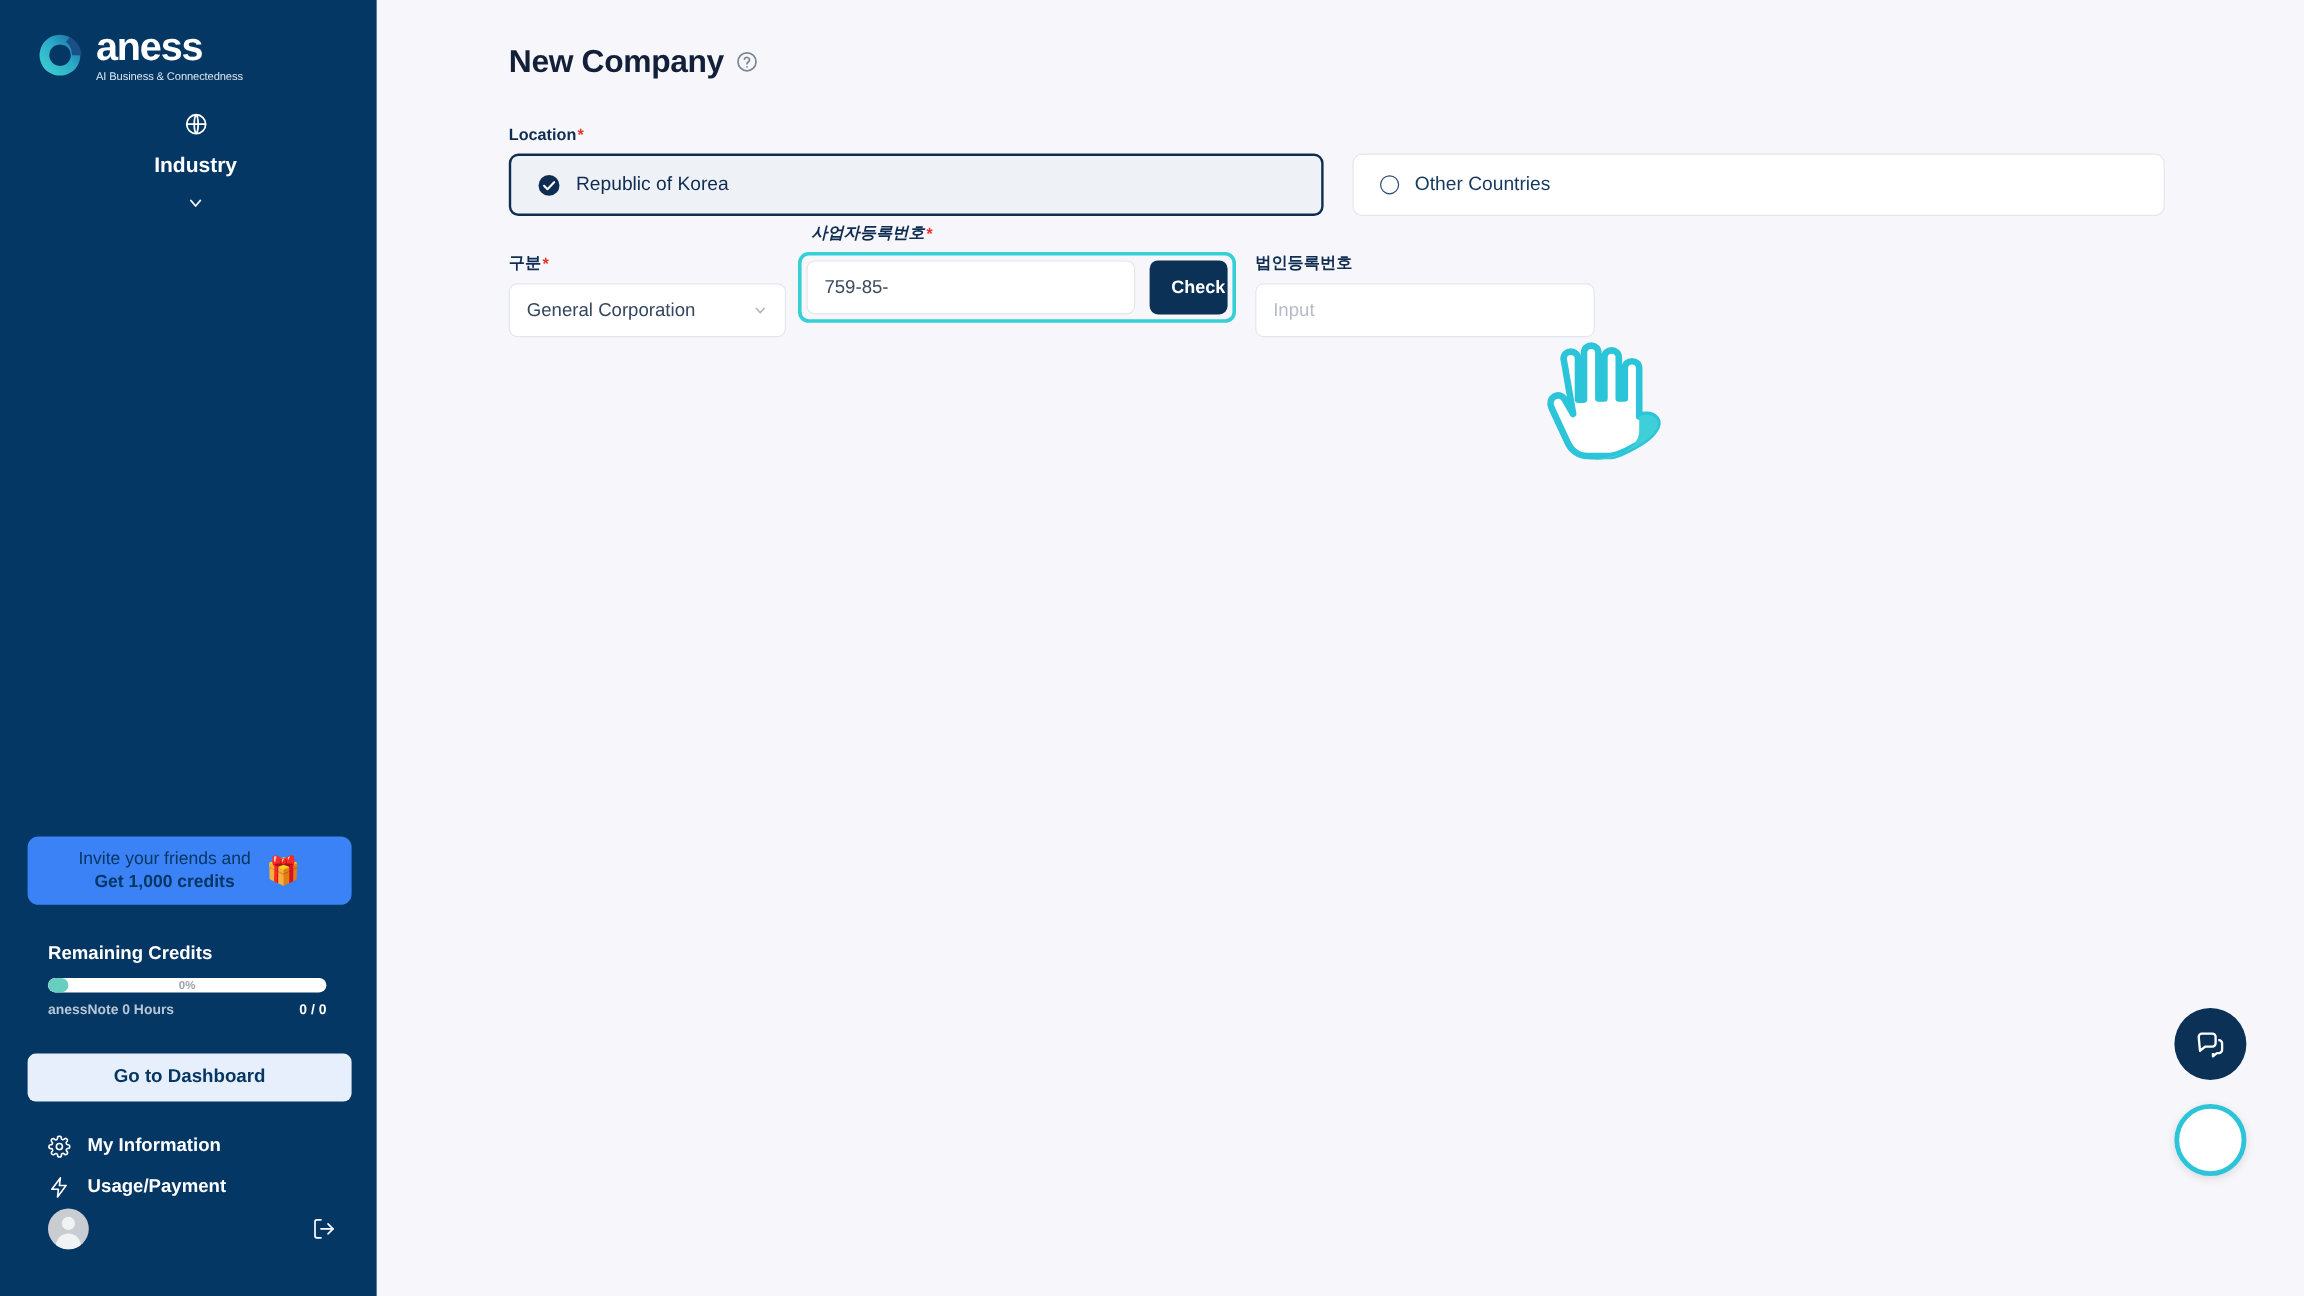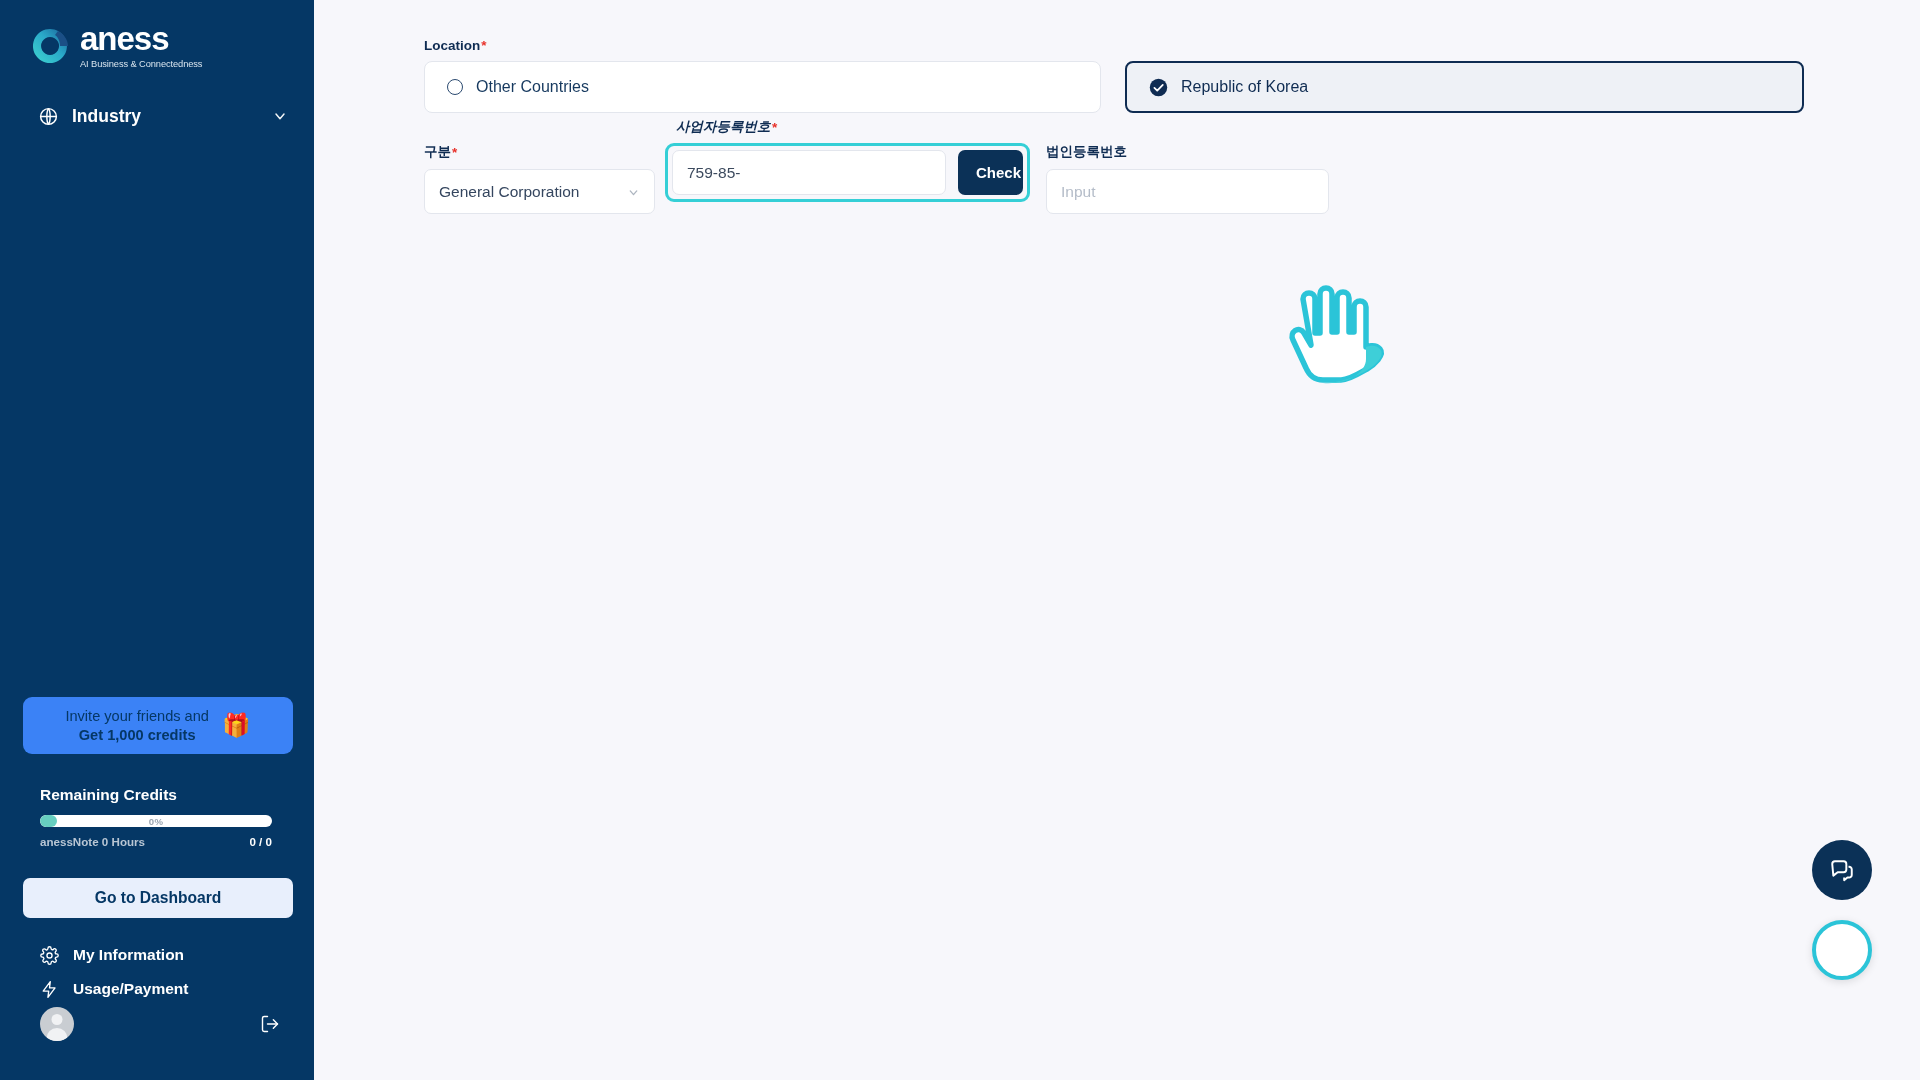--- a/index.html
+++ b/index.html
@@ -22,21 +22,21 @@
   .logo-mark { width:38px; height:38px; position:relative; flex:0 0 38px; }
   .logo-text-wrap { display:flex; flex-direction:column; }
   .logo-word {
     font-size:33px; font-weight:700; letter-spacing:-1px; line-height:1;
     color:#ffffff;
   }
   .logo-tag { font-size:9.3px; color:#d8e4ee; letter-spacing:-0.1px; margin-top:4px; }
 
   .nav-main {
     display:flex; align-items:center; gap:13px;
-    padding:0 26px 0 38px; height:46px; margin-top:24px; cursor:pointer;
+    padding:0 26px 0 38px; height:46px; margin-top:24px; cursor:pointer;flex-direction:column;
   }
   .nav-main .label { font-size:17.5px; font-weight:700; color:#ffffff; flex:1; }
   .globe-icon { width:21px; height:21px; flex:0 0 21px; }
   .chev { width:16px; height:16px; flex:0 0 16px; opacity:.95; }
 
   .invite-card {
     position:absolute; left:23px; top:697px; width:270px; height:57px;
     background:#3b82f6; border-radius:9px;
     display:flex; align-items:center; justify-content:center; gap:13px;
     padding:0 14px; cursor:pointer;
@@ -280,42 +280,52 @@
           <path d="M9 21H5a2 2 0 0 1-2-2V5a2 2 0 0 1 2-2h4"></path>
           <polyline points="16 17 21 12 16 7"></polyline>
           <line x1="21" y1="12" x2="9" y2="12"></line>
         </svg>
       </span>
     </div>
   </aside>
 
   <main class="main">
 
+    <div class="page-title-row">
+      <span class="page-title">New Company</span>
+      <span class="help-icon">
+        <svg viewBox="0 0 24 24" width="19" height="19" fill="none" stroke="#7b8796" stroke-width="1.8">
+          <circle cx="12" cy="12" r="9.5"></circle>
+          <path d="M9.3 9.2a2.8 2.8 0 0 1 5.4.9c0 1.9-2.7 2.3-2.7 4" stroke-linecap="round"></path>
+          <circle cx="12" cy="17.4" r="0.9" fill="#7b8796" stroke="none"></circle>
+        </svg>
+      </span>
+    </div>
 
     <div class="form">
 
       <div class="location-block">
         <div class="field-label">
           <span>Location</span>
           <span class="req">*</span>
         </div>
         <div class="radio-row">
-          <div class="radio-card">
-            <span class="empty-dot"></span>
-            <span class="txt">Other Countries</span>
-          </div>
           <div class="radio-card selected">
             <span class="check-dot">
               <svg viewBox="0 0 24 24" width="19" height="19">
                 <circle cx="12" cy="12" r="11" fill="#0f2c52"></circle>
                 <polyline points="6.8 12.4 10.4 16 17.4 8.6" fill="none" stroke="#ffffff" stroke-width="2.2" stroke-linecap="round" stroke-linejoin="round"></polyline>
               </svg>
             </span>
             <span class="txt">Republic of Korea</span>
           </div>
+          <div class="radio-card">
+            <span class="empty-dot"></span>
+            <span class="txt">Other Countries</span>
+          </div>
         </div>
       </div>
 
       <div class="row2">
 
         <div class="col-gubun">
           <div class="field-label">
             <span>구분</span>
             <span class="req">*</span>
           </div>

